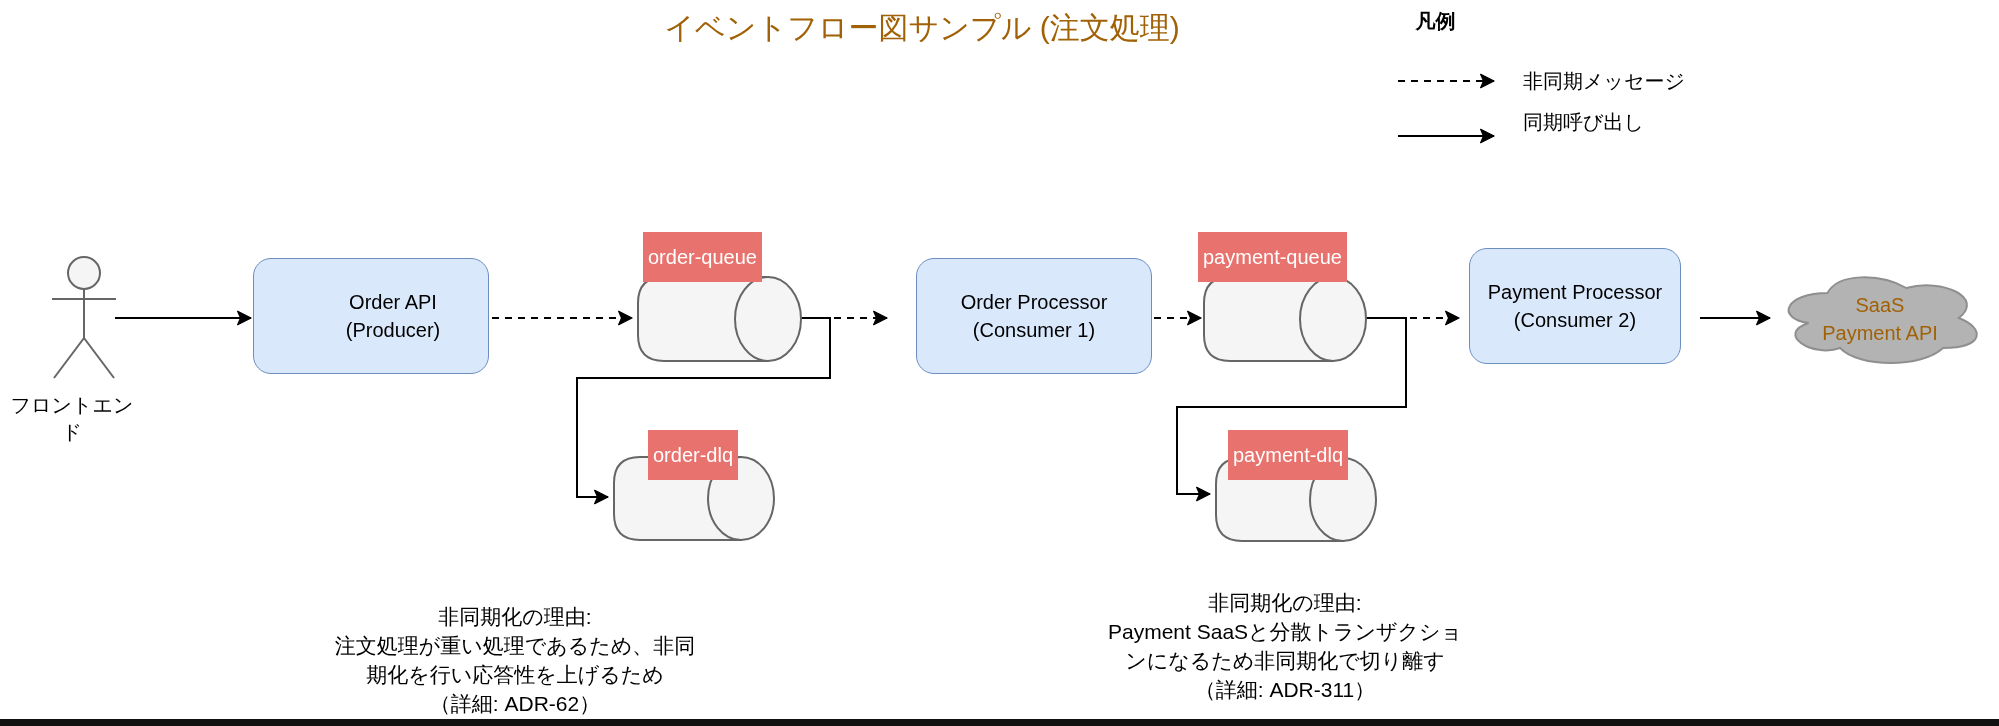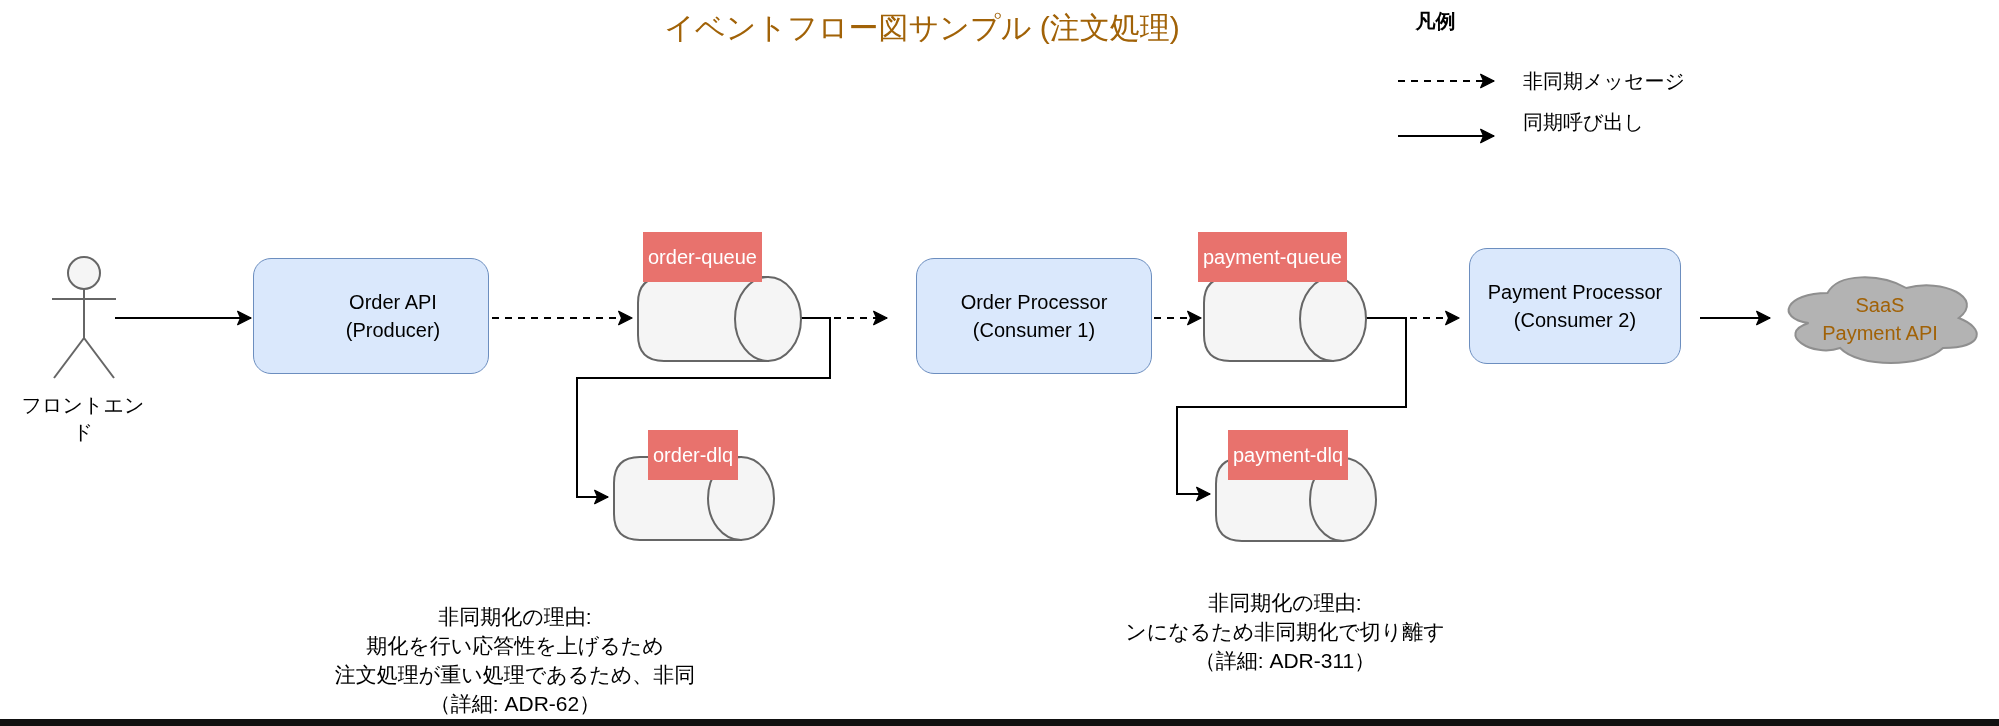--- a/index.html
+++ b/index.html
@@ -70,21 +70,21 @@
     </g>
 
     <path d="M 1827.5,293 C 1785.5,293 1775,318 1808.6,323 C 1775,334 1812.8,358 1840.1,348 C 1859,368 1922,368 1943,348 C 1985,348 1985,328 1958.75,318 C 1985,298 1943,278 1906.25,288 C 1880,273 1838,273 1827.5,293 Z" fill="#b3b3b3" stroke="#8f8f8f" stroke-width="2"></path>
   </svg>
 
   <div class="abs title">イベントフロー図サンプル (注文処理)</div>
   <div class="abs legend-title">凡例</div>
   <div class="abs legend-label" style="left:1523px;top:68px;">非同期メッセージ</div>
   <div class="abs legend-label" style="left:1523px;top:109px;">同期呼び出し</div>
 
-  <div class="abs actor-label" style="left:12px;top:392px;width:142px;">フロントエンド</div>
+  <div class="abs actor-label" style="left:1px;top:392px;width:142px;">フロントエンド</div>
 
   <div class="abs box" style="left:253px;top:258px;width:236px;height:116px;padding-left:44px;">
     <div>Order API</div>
     <div>(Producer)</div>
   </div>
   <div class="abs box" style="left:916px;top:258px;width:236px;height:116px;">
     <div>Order Processor</div>
     <div>(Consumer 1)</div>
   </div>
   <div class="abs box" style="left:1462px;top:248px;width:212px;height:116px;margin-left:7px;">
@@ -97,25 +97,26 @@
     <div>Payment API</div>
   </div>
 
   <div class="abs qlabel" style="left:643px;top:232px;">order-queue</div>
   <div class="abs qlabel" style="left:1198px;top:232px;">payment-queue</div>
   <div class="abs qlabel" style="left:640px;top:430px;margin-left:8px;">order-dlq</div>
   <div class="abs qlabel" style="left:1228px;top:430px;">payment-dlq</div>
 
   <div class="abs note" style="left:285px;top:602px;width:460px;">
     <div>非同期化の理由:</div>
+    <div>注文処理が重い処理であるため、非同</div>
     <div>期化を行い応答性を上げるため</div>
-    <div>注文処理が重い処理であるため、非同</div>
     <div>（詳細: ADR-62）</div>
   </div>
   <div class="abs note" style="left:1060px;top:588px;width:450px;">
     <div>非同期化の理由:</div>
+    <div>Payment SaaSと分散トランザクショ</div>
     <div>ンになるため非同期化で切り離す</div>
     <div>（詳細: ADR-311）</div>
   </div>
 
   <div class="abs bottom-bar"></div>
 
 </div>
 
 </body></html>

